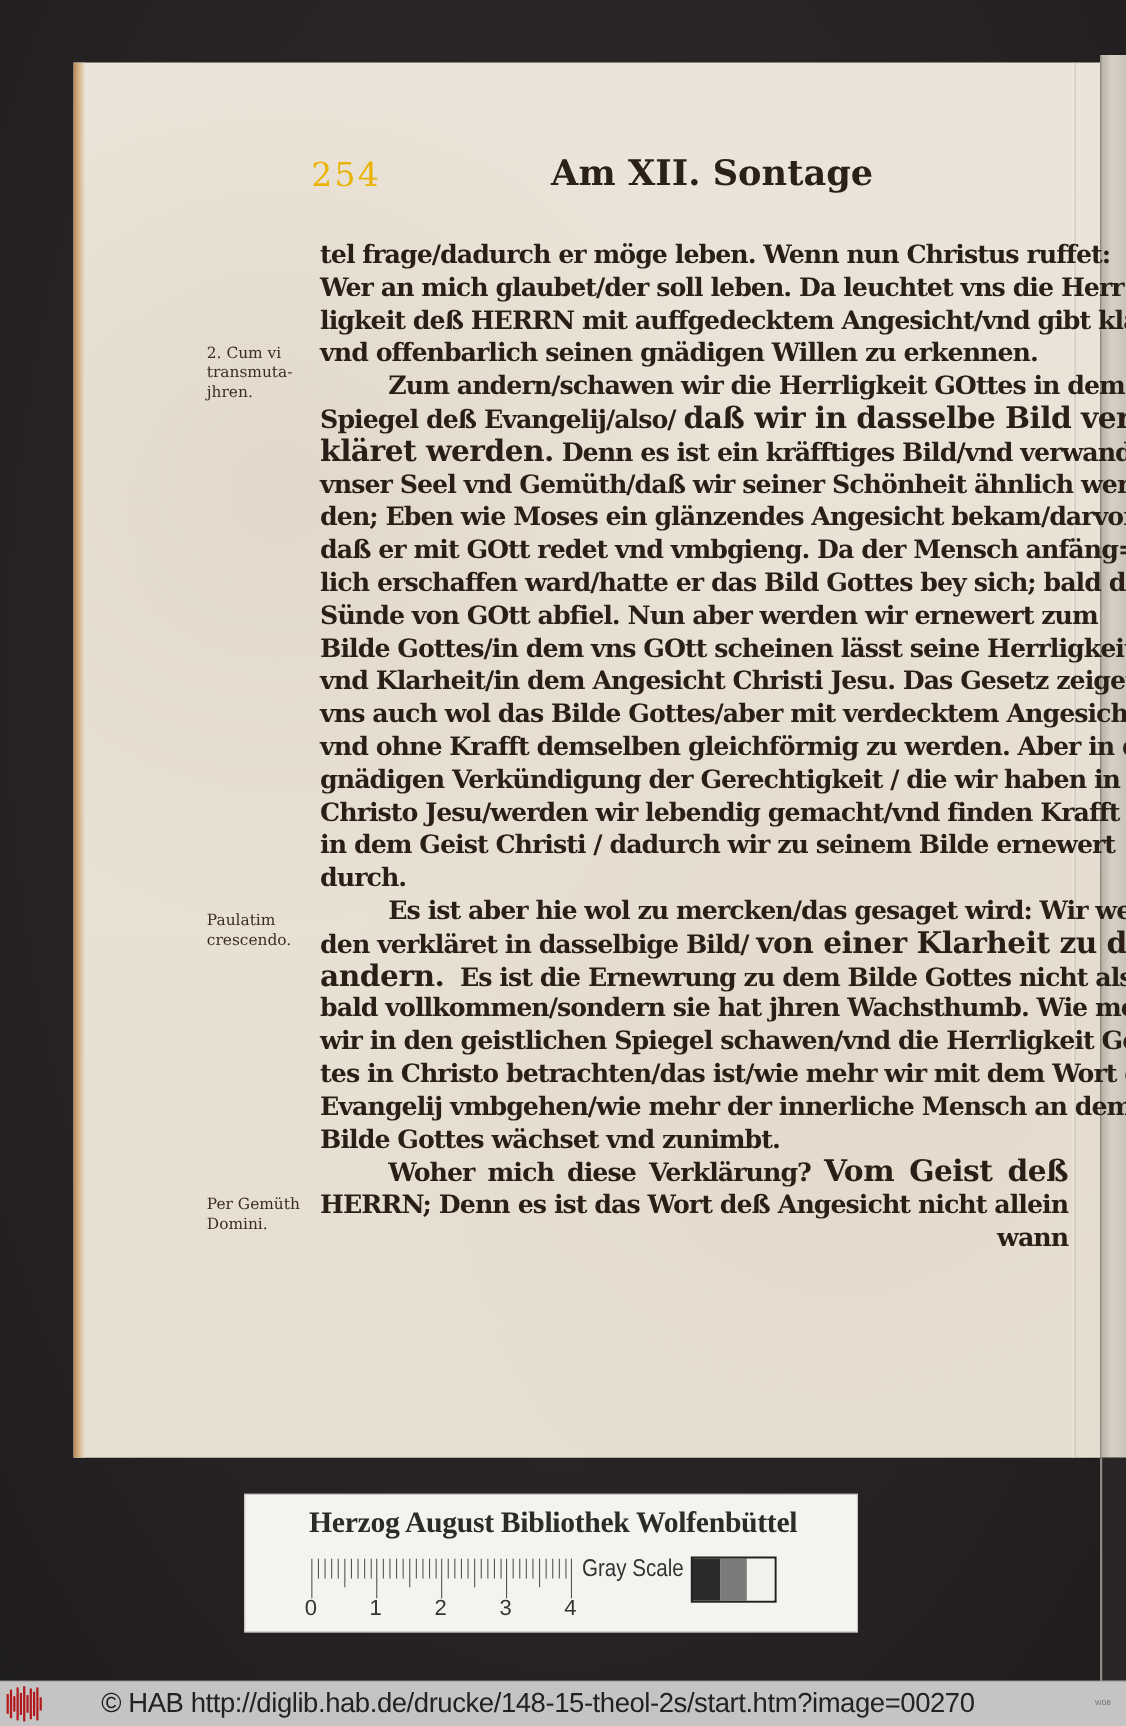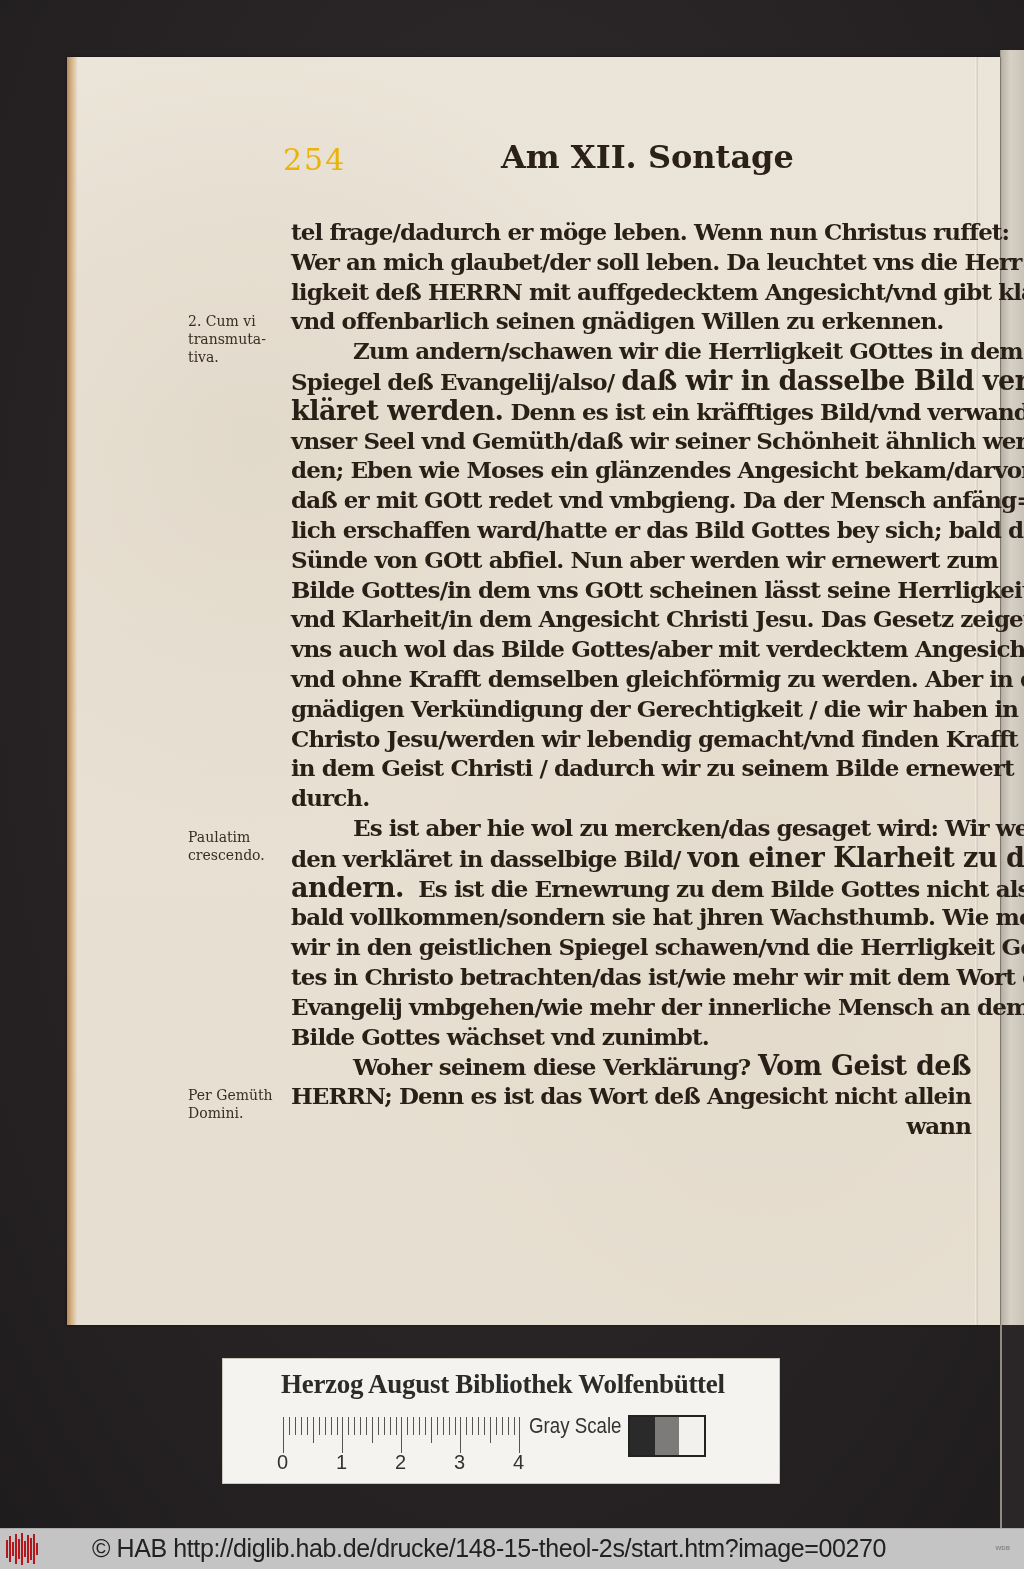--- a/index.html
+++ b/index.html
@@ -127,21 +127,21 @@
 </div>
 
 <div class="header">
   <span class="page-number">254</span>
   <span class="running-title">Am XII. Sontage</span>
 </div>
 
 <div class="margin-note" style="top:312px;">
   <div>2. Cum vi</div>
   <div>transmuta-</div>
-  <div>tiva.</div>
+  <div>jhren.</div>
 </div>
 <div class="margin-note" style="top:828px;">
   <div>Paulatim</div>
   <div>crescendo.</div>
 </div>
 <div class="margin-note" style="top:1086px;">
   <div>Per Gemüth</div>
   <div>Domini.</div>
 </div>
 
@@ -167,21 +167,21 @@
   <div class="line">in dem Geist Christi / dadurch wir zu seinem Bilde ernewert</div>
   <div class="line last">durch.</div>
   <div class="line indent">Es ist aber hie wol zu mercken/das gesaget wird: Wir wer=</div>
   <div class="line"><span>den verkläret in dasselbige Bild/</span> <span class="emph">von einer Klarheit zu der</span></div>
   <div class="line"><span class="emph">andern.</span>&nbsp;&nbsp;<span>Es ist die Ernewrung zu dem Bilde Gottes nicht als=</span></div>
   <div class="line">bald vollkommen/sondern sie hat jhren Wachsthumb. Wie mehr</div>
   <div class="line">wir in den geistlichen Spiegel schawen/vnd die Herrligkeit Got=</div>
   <div class="line">tes in Christo betrachten/das ist/wie mehr wir mit dem Wort deß</div>
   <div class="line">Evangelij vmbgehen/wie mehr der innerliche Mensch an dem</div>
   <div class="line last">Bilde Gottes wächset vnd zunimbt.</div>
-  <div class="line indent"><span>Woher seinem diese Verklärung?</span> <span class="emph">Vom Geist deß</span></div>
+  <div class="line indent"><span>Woher mich diese Verklärung?</span> <span class="emph">Vom Geist deß</span></div>
   <div class="line">HERRN; Denn es ist das Wort deß Angesicht nicht allein</div>
   <div class="line right">wann</div>
 </div>
 
 <div class="target-label">
   <div class="target-title">Herzog August Bibliothek Wolfenbüttel</div>
   <div class="ruler">
     <div class="tick" style="left:0;height:36px;"></div>
     <div class="tick" style="left:6px;height:18px;"></div>
     <div class="tick" style="left:12px;height:18px;"></div>

